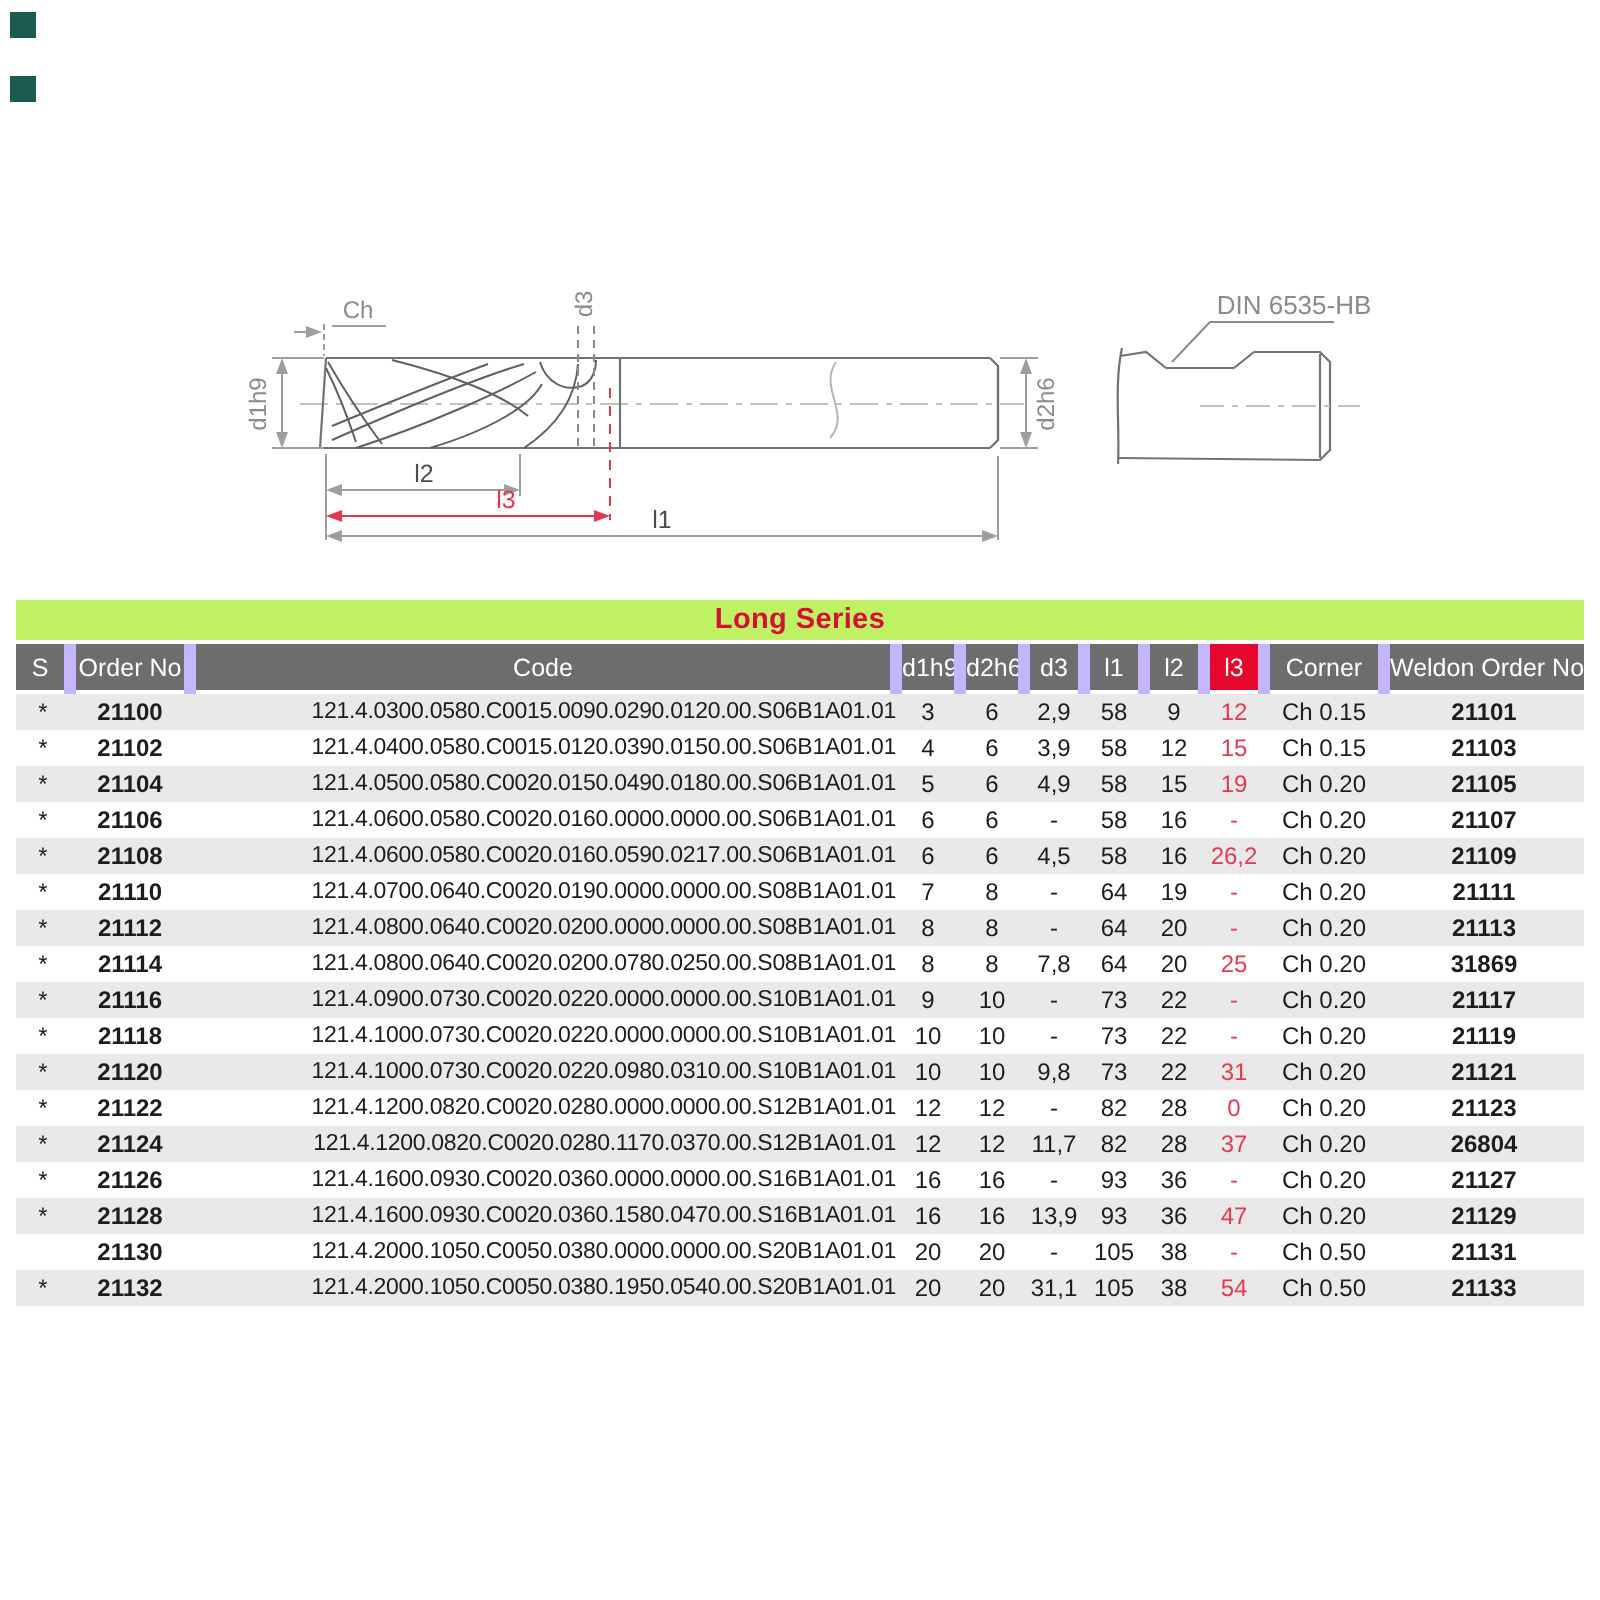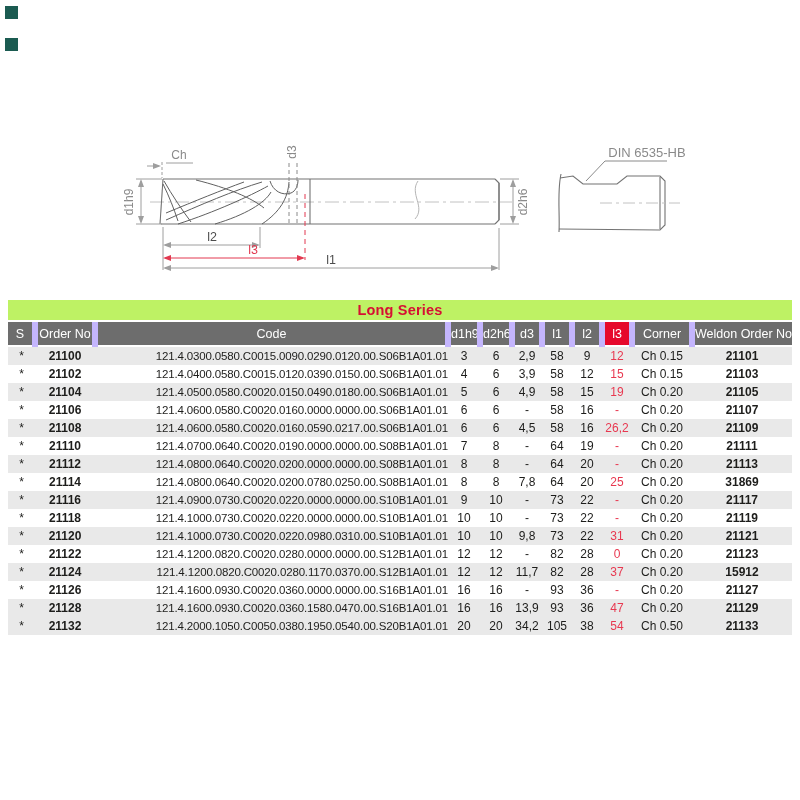--- a/index.html
+++ b/index.html
@@ -340,21 +340,21 @@
           <td>*</td>
           <td class="bold">21124</td>
           <td class="code">121.4.1200.0820.C0020.0280.1170.0370.00.S12B1A01.01</td>
           <td>12</td>
           <td>12</td>
           <td>11,7</td>
           <td>82</td>
           <td>28</td>
           <td class="red">37</td>
           <td>Ch 0.20</td>
-          <td class="bold">15912</td>
+          <td class="bold">26804</td>
         </tr>
         <tr>
           <td>*</td>
           <td class="bold">21126</td>
           <td class="code">121.4.1600.0930.C0020.0360.0000.0000.00.S16B1A01.01</td>
           <td>16</td>
           <td>16</td>
           <td>-</td>
           <td>93</td>
           <td>36</td>
@@ -368,27 +368,40 @@
           <td class="code">121.4.1600.0930.C0020.0360.1580.0470.00.S16B1A01.01</td>
           <td>16</td>
           <td>16</td>
           <td>13,9</td>
           <td>93</td>
           <td>36</td>
           <td class="red">47</td>
           <td>Ch 0.20</td>
           <td class="bold">21129</td>
         </tr>
+        <tr>
+          <td></td>
+          <td class="bold">21130</td>
+          <td class="code">121.4.2000.1050.C0050.0380.0000.0000.00.S20B1A01.01</td>
+          <td>20</td>
+          <td>20</td>
+          <td>-</td>
+          <td>105</td>
+          <td>38</td>
+          <td class="red">-</td>
+          <td>Ch 0.50</td>
+          <td class="bold">21131</td>
+        </tr>
         <tr class="odd">
           <td>*</td>
           <td class="bold">21132</td>
           <td class="code">121.4.2000.1050.C0050.0380.1950.0540.00.S20B1A01.01</td>
           <td>20</td>
           <td>20</td>
-          <td>34,2</td>
+          <td>31,1</td>
           <td>105</td>
           <td>38</td>
           <td class="red">54</td>
           <td>Ch 0.50</td>
           <td class="bold">21133</td>
         </tr>
       </tbody>
   </table>
 </div>
 

